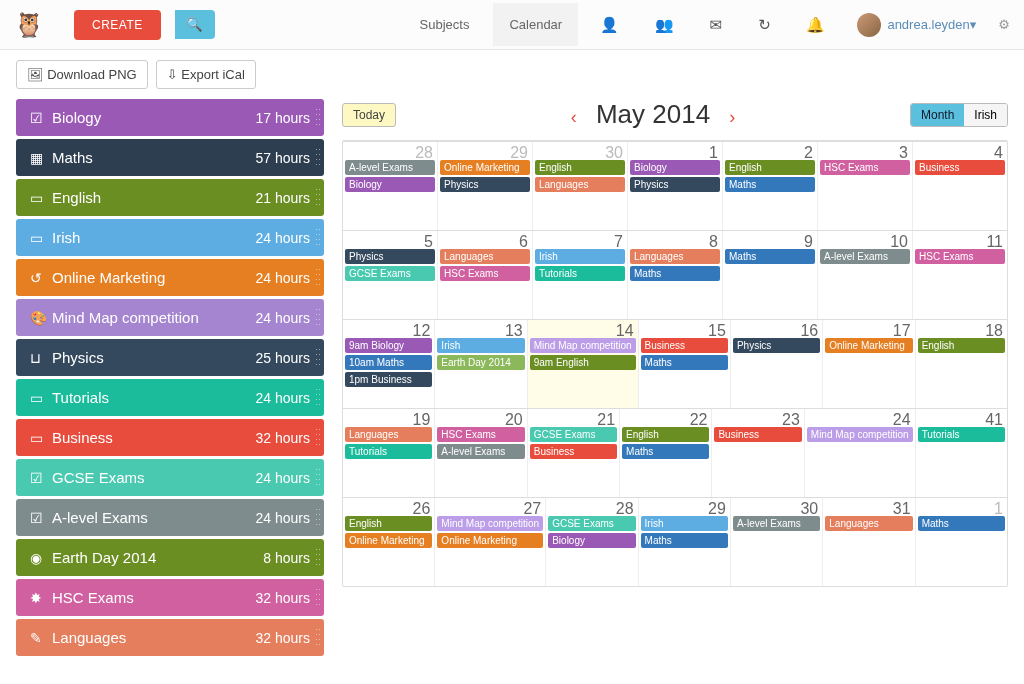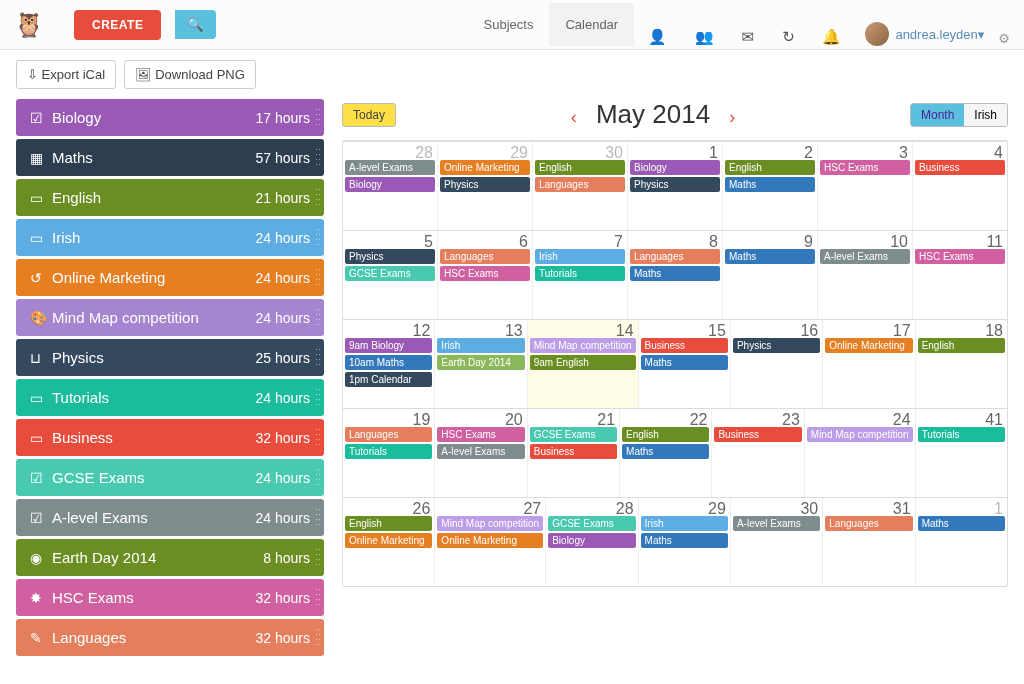--- a/index.html
+++ b/index.html
@@ -1,48 +1,48 @@
 <!DOCTYPE html>
 <html><head>
 <meta charset="utf-8">
 <style>
 *{box-sizing:border-box;margin:0;padding:0;font-family:Arial,Helvetica,sans-serif}
 body{background:#fff;width:1024px;height:684px;overflow:hidden;font-size:13px;color:#333}
 .header{height:50px;border-bottom:1px solid #e5e5e5;display:flex;align-items:center;padding:0 14px;background:#fcfcfc}
 .logo{width:30px;height:30px;margin-right:30px;display:flex;align-items:center;justify-content:center}
 .owl{font-size:24px}
-.create-btn{background:#e84c3d;color:#fff;border:none;padding:8px 18px;border-radius:4px;font-weight:700;font-size:12px;letter-spacing:.5px;cursor:pointer;margin-right:14px}
+.create-btn{background:#e84c3d;color:#fff;border:none;padding:8px 18px;border-radius:4px;font-weight:400;font-size:12px;letter-spacing:.5px;cursor:pointer;margin-right:14px}
 .search-wrap{display:flex;align-items:center}
 .search-input{border:1px solid #ddd;border-radius:4px 0 0 4px;padding:7px 10px;width:165px;font-size:13px;outline:none}
 .search-btn{background:#5bc0de;border:none;padding:7px 12px;border-radius:0 4px 4px 0;cursor:pointer;color:#fff}
-.nav{margin-left:auto;display:flex;align-items:flex-end;gap:0}
+.nav{margin-left:auto;display:flex;align-items:center;gap:8px}
 .nav-link{padding:14px 16px;color:#666;cursor:pointer}
 .nav-link.active{background:#f2f2f2}
 .nav-icon{padding:0 14px;color:#555;cursor:pointer;font-size:15px}
 .user{display:flex;align-items:center;margin-left:10px;color:#5b8db8;cursor:pointer}
 .avatar{width:24px;height:24px;border-radius:50%;background:linear-gradient(135deg,#c97,#864);margin-right:6px}
 .gear{margin-left:14px;color:#999;cursor:pointer}
 .toolbar{padding:10px 16px;display:flex;gap:8px}
 .tool-btn{border:1px solid #ccc;background:#fff;padding:6px 10px;border-radius:3px;cursor:pointer;color:#444;font-size:13px}
 .main{display:flex;padding:0 16px;gap:18px}
 .sidebar{width:308px}
 .subject{height:37px;margin-bottom:3px;display:flex;align-items:center;padding:0 14px;color:#fff;border-radius:3px;cursor:pointer;position:relative}
 .subj-icon{width:22px;font-size:14px}
 .subj-name{flex:1;font-size:15px}
 .subj-hours{font-size:14px}
 .subj-handle{position:absolute;right:3px;top:8px;bottom:8px;width:6px;opacity:.5}
 .subj-handle::before,.subj-handle::after{content:"";position:absolute;left:0;right:0;top:0;bottom:0;background-image:radial-gradient(circle,#fff 1px,transparent 1px);background-size:3px 5px}
 .cal{flex:1}
 .cal-top{display:flex;align-items:center;margin-bottom:10px}
-.today-btn{background:#fde047;border:1px solid #bbb;padding:4px 10px;border-radius:3px;cursor:pointer;font-size:12px;color:#444}
+.today-btn{background:#fef9c3;border:1px solid #bbb;padding:4px 10px;border-radius:3px;cursor:pointer;font-size:12px;color:#444}
 .cal-title{flex:1;text-align:center;font-size:26px;color:#333;font-weight:400}
 .cal-nav{color:#e84c3d;cursor:pointer;font-size:18px;padding:0 12px}
 .view-toggle{display:flex;border:1px solid #bbb;border-radius:3px;overflow:hidden}
 .view-btn{padding:4px 10px;cursor:pointer;font-size:12px;background:#f5f5f5;border:none}
-.view-btn.active{background:#5bc0de;color:#4c1d95}
+.view-btn.active{background:#5bc0de;color:#0f172a}
 .grid{border:1px solid #ddd;border-radius:2px}
 .grid-head{display:flex}
 .grid-head div{flex:1;text-align:center;padding:5px 0;font-size:10px;color:#666;border-right:1px solid #eee;letter-spacing:1px}
 .grid-head div:last-child{border-right:none}
 .week{display:flex;border-top:1px solid #ddd}
 .day{flex:1;border-right:1px solid #eee;min-height:88px;position:relative;padding:18px 2px 2px}
 .day:last-child{border-right:none}
 .day-num{position:absolute;top:2px;right:4px;font-size:16px;color:#666}
 .day.other .day-num{color:#bbb}
 .day.today{background:#fffde7}
@@ -75,22 +75,22 @@
     <div class="user">
       <div class="avatar"></div>
       <span>andrea.leyden</span>
       <span> ▾</span>
     </div>
     <div class="gear">⚙</div>
   </div>
 </div>
 
 <div class="toolbar">
+  <button class="tool-btn"><span>🖼 </span><span>Download PNG</span></button>
   <button class="tool-btn"><span>⇩ </span><span>Export iCal</span></button>
-  <button class="tool-btn"><span>🖼 </span><span>Download PNG</span></button>
 </div>
 
 <div class="main">
   <div class="sidebar" id="sidebar">
       <div class="subject c-purple">
         <span class="subj-icon">☑</span>
         <span class="subj-name">Biology</span>
         <span class="subj-hours">17 hours</span>
         <span class="subj-handle"></span>
       </div>
@@ -255,21 +255,21 @@
             <div class="day">
               <div class="day-num">11</div>
               <div class="event c-magenta">HSC Exams</div>
             </div>
           </div>
           <div class="week">
             <div class="day">
               <div class="day-num">12</div>
               <div class="event c-purple">9am Biology</div>
               <div class="event c-blue">10am Maths</div>
-              <div class="event c-dark">1pm Calendar</div>
+              <div class="event c-dark">1pm Business</div>
             </div>
             <div class="day">
               <div class="day-num">13</div>
               <div class="event c-sky">Irish</div>
               <div class="event c-lgreen">Earth Day 2014</div>
             </div>
             <div class="day today">
               <div class="day-num">14</div>
               <div class="event c-lviolet">Mind Map competition</div>
               <div class="event c-olive">9am English</div>

